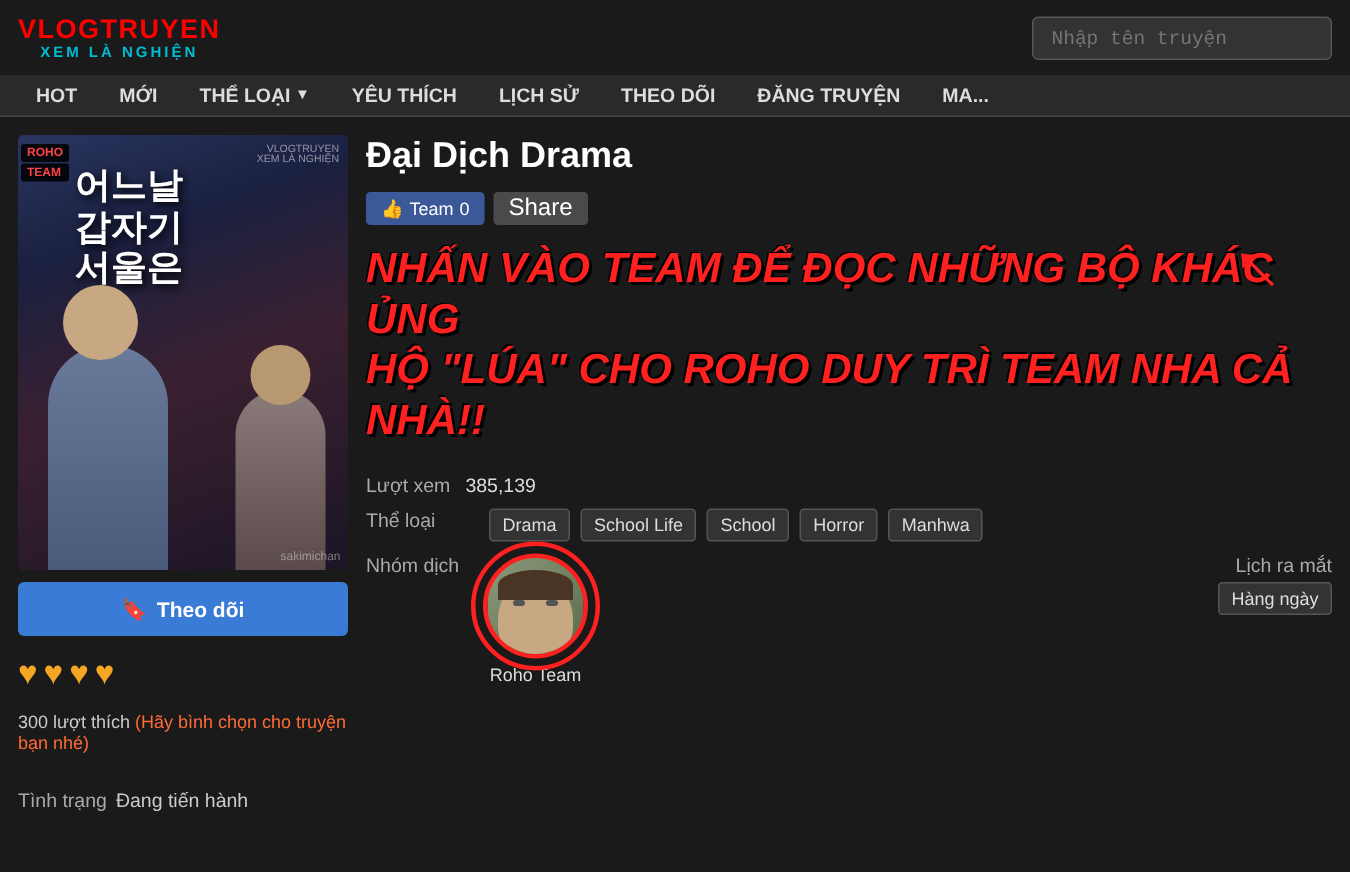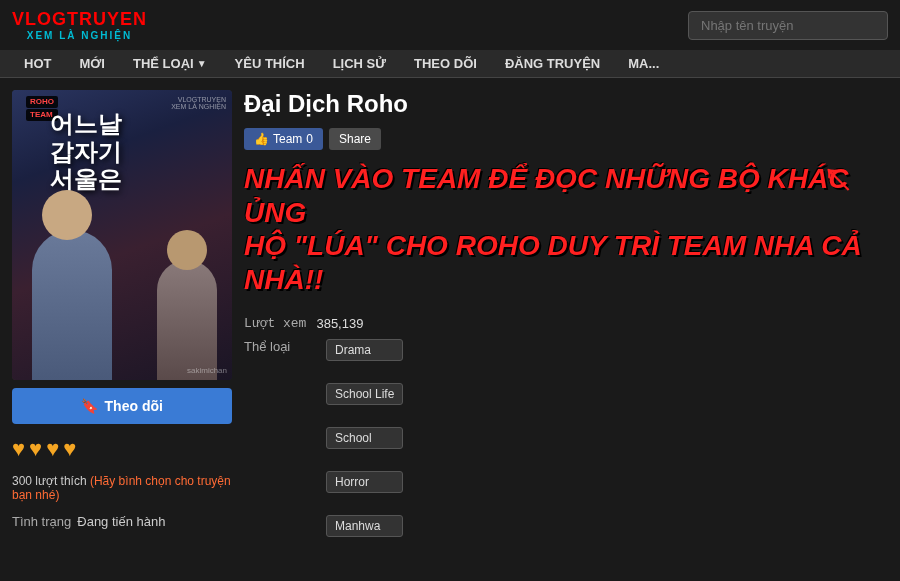--- a/index.html
+++ b/index.html
@@ -32,20 +32,21 @@
       letter-spacing: 2px;
     }
     .search-input {
       background: #333;
       border: 1px solid #555;
       color: #ccc;
       padding: 6px 12px;
       border-radius: 4px;
       width: 200px;
       font-size: 13px;
+      font-family: Liberation Mono, monospace;
     }
 
     
     .nav {
       background: #2a2a2a;
       display: flex;
       align-items: center;
       height: 28px;
       padding: 0 10px;
       border-bottom: 1px solid #444;
@@ -129,21 +130,21 @@
       margin-top: 8px;
     }
     .likes-vote {
       color: #ff6b35;
       font-size: 12px;
       cursor: pointer;
     }
     .status-row {
       display: flex;
       gap: 6px;
-      margin-top: 12px;
+      margin-top: 24px;
       align-items: flex-start;
     }
     .status-label { color: #aaa; font-size: 13px; }
     .status-value { color: #ccc; font-size: 13px; }
 
     
     .right-panel {
       flex: 1;
     }
     .manga-title {
@@ -168,21 +169,21 @@
       display: flex;
       align-items: center;
       gap: 4px;
     }
     .fb-share {
       background: #4a4a4a;
       color: #fff;
       border: none;
       padding: 0 10px;
       border-radius: 3px;
-      font-size: 12px;
+      font-size: 16px;
       cursor: pointer;
     }
 
     
     .overlay-text {
       position: relative;
       margin-bottom: 20px;
     }
     .big-red-text {
       color: #ff2020;
@@ -209,41 +210,39 @@
       width: 70px;
       flex-shrink: 0;
     }
     .info-value {
       color: #ddd;
       font-size: 13px;
     }
     .info-right-label {
       color: #aaa;
       font-size: 13px;
-      font-family: Liberation Mono, monospace;
     }
     .info-right-value {
       color: #ddd;
       font-size: 13px;
     }
     .tag {
       background: #333;
       color: #ddd;
       border: 1px solid #555;
       padding: 3px 8px;
       border-radius: 3px;
       font-size: 12px;
       cursor: pointer;
       display: inline-block;
     }
     .tags-list {
       display: flex;
       flex-wrap: wrap;
-      gap: 22px;
-      flex-direction: column;
+      gap: 7px;
     }
     .release-badge {
       background: #333;
       color: #ddd;
       border: 1px solid #555;
       padding: 3px 8px;
       border-radius: 3px;
       font-size: 12px;
     }
 
@@ -327,21 +326,21 @@
 </nav>
 
 <div class="main">
 
   <div class="left-panel">
     <div class="manga-cover">
       <div class="cover-art">
 
         <div style="position:absolute;top:0;left:0;right:0;bottom:0;background:linear-gradient(160deg,#2a3560 0%,#1a2040 25%,#3a2030 55%,#1a1525 100%);"></div>
 
-        <div style="position:absolute;top:6px;left:14px;display:flex;flex-direction:column;gap:1px;">
+        <div style="position:absolute;top:6px;left:2px;display:flex;flex-direction:column;gap:1px;">
           <div style="background:rgba(0,0,0,0.85);color:#ff4444;font-size:8px;font-weight:900;padding:2px 4px;border-radius:2px;line-height:1;">ROHO</div>
           <div style="background:rgba(0,0,0,0.85);color:#ff4444;font-size:8px;font-weight:900;padding:2px 4px;border-radius:2px;line-height:1;">TEAM</div>
         </div>
 
         <div style="position:absolute;top:6px;right:6px;color:rgba(255,255,255,0.5);font-size:7px;text-align:right;">
           <div>VLOGTRUYEN</div>
           <div>XEM LÀ NGHIỆN</div>
         </div>
 
         <div style="position:absolute;left:38px;top:20px;color:#fff;font-size:24px;font-weight:900;line-height:1.15;text-shadow:2px 2px 6px #000;">
@@ -381,21 +380,21 @@
     </div>
 
     <div class="status-row">
       <span class="status-label">Tình trạng</span>
       <span class="status-value">Đang tiến hành</span>
     </div>
   </div>
 
   <div class="right-panel">
 
-    <div class="manga-title">Đại Dịch Roho</div>
+    <div class="manga-title">Đại Dịch Drama</div>
 
     <div class="social-btns">
       <button class="fb-like">
         <span>👍</span>
         <span>Team</span>
         <span>0</span>
       </button>
       <button class="fb-share">
         <span>Share</span>
       </button>
@@ -421,17 +420,42 @@
         <span class="info-label">Thể loại</span>
         <div class="tags-list">
           <span class="tag">Drama</span>
           <span class="tag">School Life</span>
           <span class="tag">School</span>
           <span class="tag">Horror</span>
           <span class="tag">Manhwa</span>
         </div>
       </div>
 
+      <div class="info-two-col" style="align-items:flex-start;">
+        <div class="info-col-left" style="align-items:flex-start;">
+          <span class="info-label">Nhóm dịch</span>
+          <div class="nhom-dich-area">
+            <div class="team-avatar-wrapper">
+              <div class="team-avatar">
+
+                <div style="width:50px;height:55px;background:#c8a882;border-radius:50% 50% 40% 40%;position:relative;top:8px;">
+
+                  <div style="position:absolute;top:15px;left:10px;width:8px;height:4px;background:#555;border-radius:2px;"></div>
+                  <div style="position:absolute;top:15px;right:10px;width:8px;height:4px;background:#555;border-radius:2px;"></div>
+
+                  <div style="position:absolute;top:-5px;left:0;right:0;height:20px;background:#4a3525;border-radius:50% 50% 0 0;"></div>
+                </div>
+              </div>
+              <div class="team-circle-outline"></div>
+              <div class="team-name">Roho Team</div>
+            </div>
+          </div>
+        </div>
+        <div class="info-col-right" style="flex-direction:column;align-items:flex-end;gap:4px;">
+          <span class="info-right-label">Lịch ra mắt</span>
+          <span class="release-badge">Hàng ngày</span>
+        </div>
+      </div>
 
     </div>
   </div>
 
 </div>
 
 </body></html>

